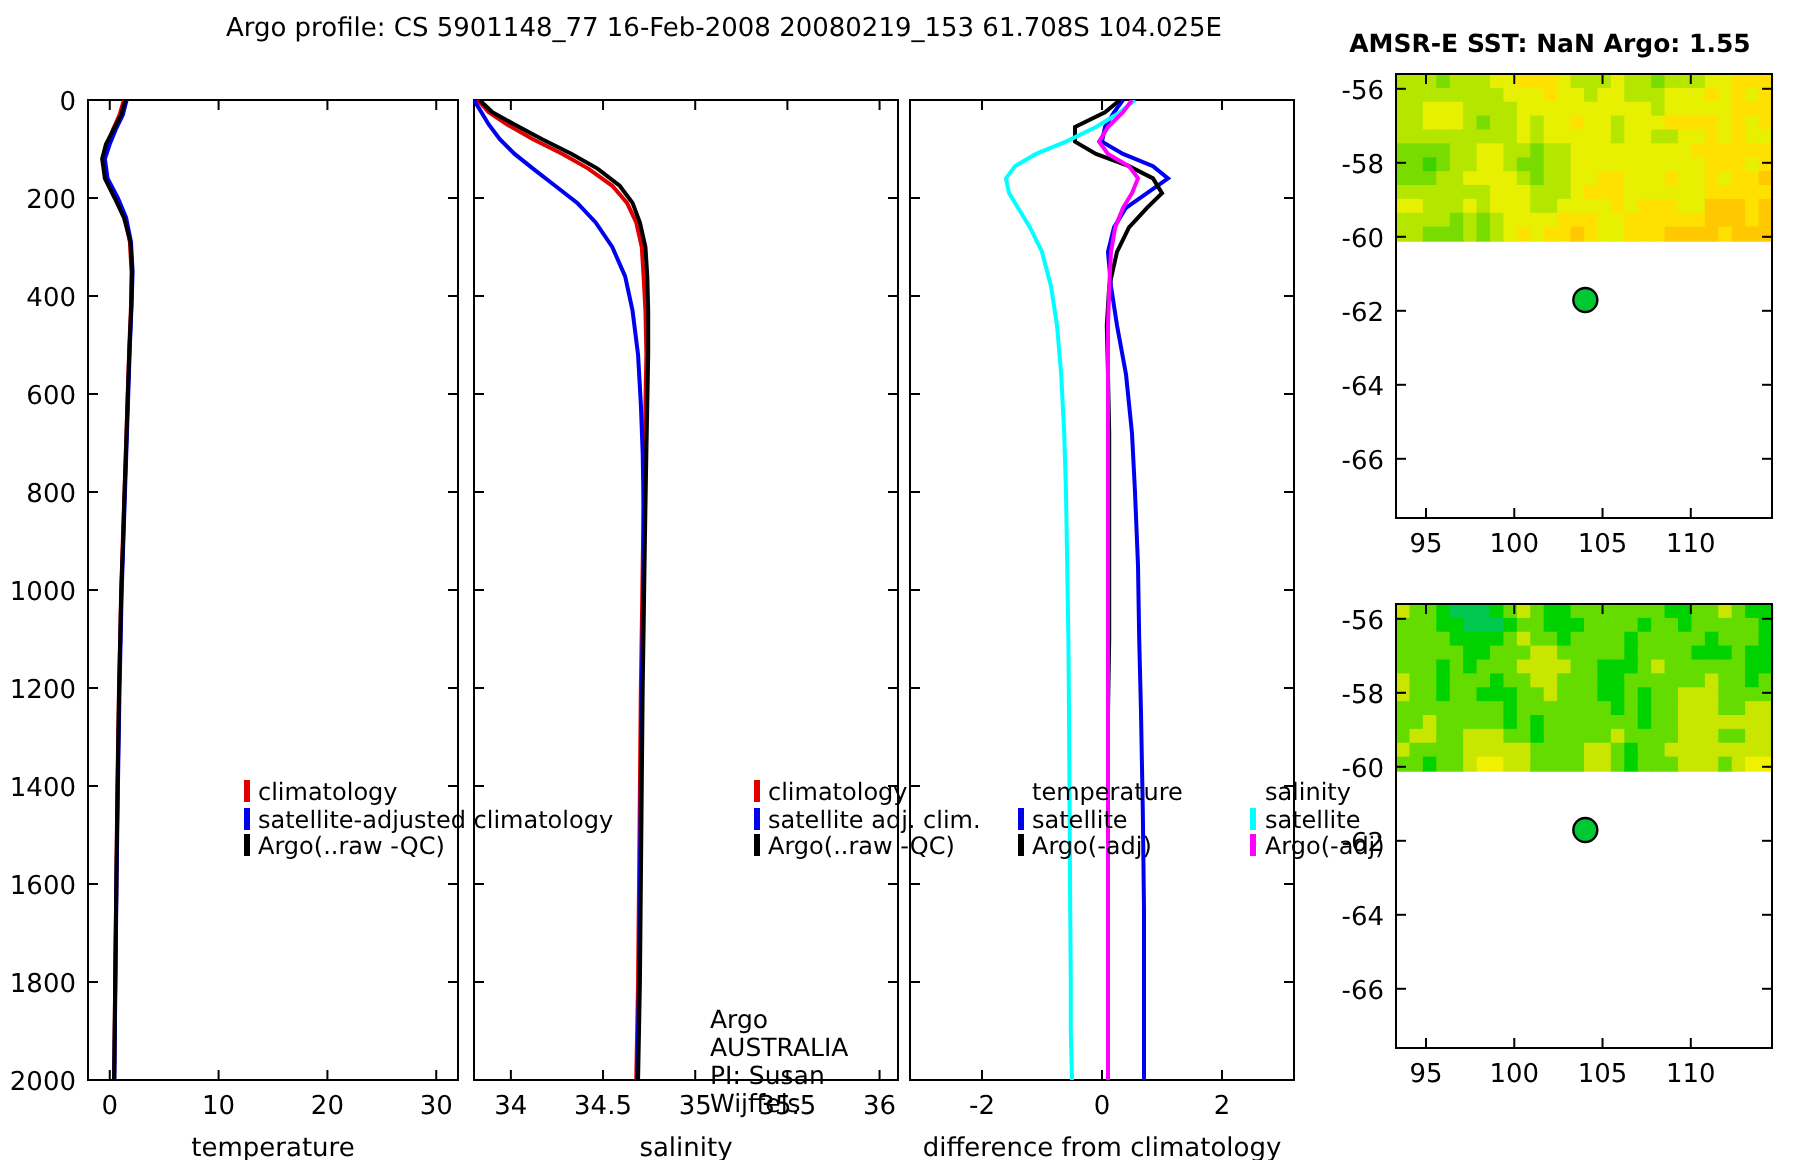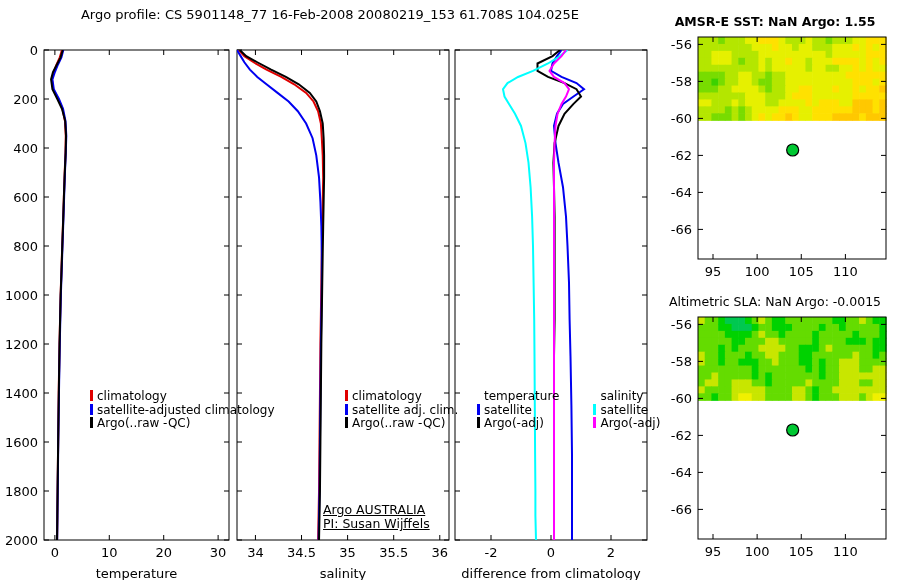--- a/index.html
+++ b/index.html
@@ -1,30 +1,30 @@
 <!DOCTYPE html>
 <html><head>
 <meta charset="utf-8">
 <style>
   html,body{margin:0;padding:0;background:#ffffff;}
   body{width:900px;height:580px;position:relative;overflow:hidden;
        font-family:"DejaVu Sans","Liberation Sans",sans-serif;color:#000;}
-  .abs{position:absolute;}
+  .abs{position:absolute;padding-left:32px;}
   #title-block{left:0;top:6px;width:660px;text-align:center;font-size:13px;line-height:17px;}
   .panel{position:absolute;}
   .tick{stroke:#000;stroke-width:1;}
   .ticklabel{font-family:"DejaVu Sans","Liberation Sans",sans-serif;font-size:13px;fill:#000;}
   .axlabel{font-family:"DejaVu Sans","Liberation Sans",sans-serif;font-size:13px;fill:#000;}
   .curve{fill:none;stroke-width:2;}
   .legend-row{font-size:12px;line-height:13.5px;white-space:nowrap;margin-left:12px;}
   .legend-mark{display:inline-block;width:3px;height:11px;vertical-align:-1px;margin-right:4px;}
   .maptitle{font-size:12.5px;text-align:center;}
   #csiro{position:absolute;right:1px;top:370px;transform-origin:right top;
          transform:rotate(-90deg) translate(-100%,0);font-size:12px;white-space:nowrap;}
-  .footer-note{font-size:12.5px;line-height:14px;text-decoration:underline;}
+  .footer-note{font-size:12.5px;line-height:14px;}
 </style>
 </head>
 <body>
 
 <div id="title-block" class="abs">
   <div>Argo profile: CS 5901148_77 16-Feb-2008 20080219_153 61.708S 104.025E</div>
 </div>
 
 <div class="panel" id="panel-temperature" style="left:0px;top:40px;width:240px;height:540px;">
   <svg id="svg-temperature" width="240" height="540">
@@ -575,21 +575,20 @@
       <line x1="226" y1="163.40000000000006" x2="221" y2="163.40000000000006" class="tick"></line>
       <text x="32" y="168.40000000000006" class="ticklabel" text-anchor="end">-64</text>
       <line x1="38" y1="200.4000000000001" x2="43" y2="200.4000000000001" class="tick"></line>
       <line x1="226" y1="200.4000000000001" x2="221" y2="200.4000000000001" class="tick"></line>
       <text x="32" y="205.4000000000001" class="ticklabel" text-anchor="end">-66</text>
       <circle cx="132.66" cy="121.00" r="6" fill="#00c832" stroke="#000000" stroke-width="1.2"></circle>
     </svg>
 </div>
 
 <div class="panel" id="panel-map-sla" style="left:660px;top:294px;width:240px;height:286px;">
-  <div class="maptitle" style="width:230px;">Altimetric SLA: NaN Argo: -0.0015</div>
   <svg id="svg-map-sla" width="240" height="268">
       <g>
         <rect x="38.00" y="8.00" width="7.31" height="7.54" fill="#c8e600"></rect>
         <rect x="44.71" y="8.00" width="7.31" height="7.54" fill="#64dc00"></rect>
         <rect x="51.43" y="8.00" width="7.31" height="7.54" fill="#64dc00"></rect>
         <rect x="58.14" y="8.00" width="7.31" height="7.54" fill="#00d200"></rect>
         <rect x="64.86" y="8.00" width="7.31" height="7.54" fill="#00c850"></rect>
         <rect x="71.57" y="8.00" width="7.31" height="7.54" fill="#00c850"></rect>
         <rect x="78.29" y="8.00" width="7.31" height="7.54" fill="#00c850"></rect>
         <rect x="85.00" y="8.00" width="7.31" height="7.54" fill="#00d200"></rect>

